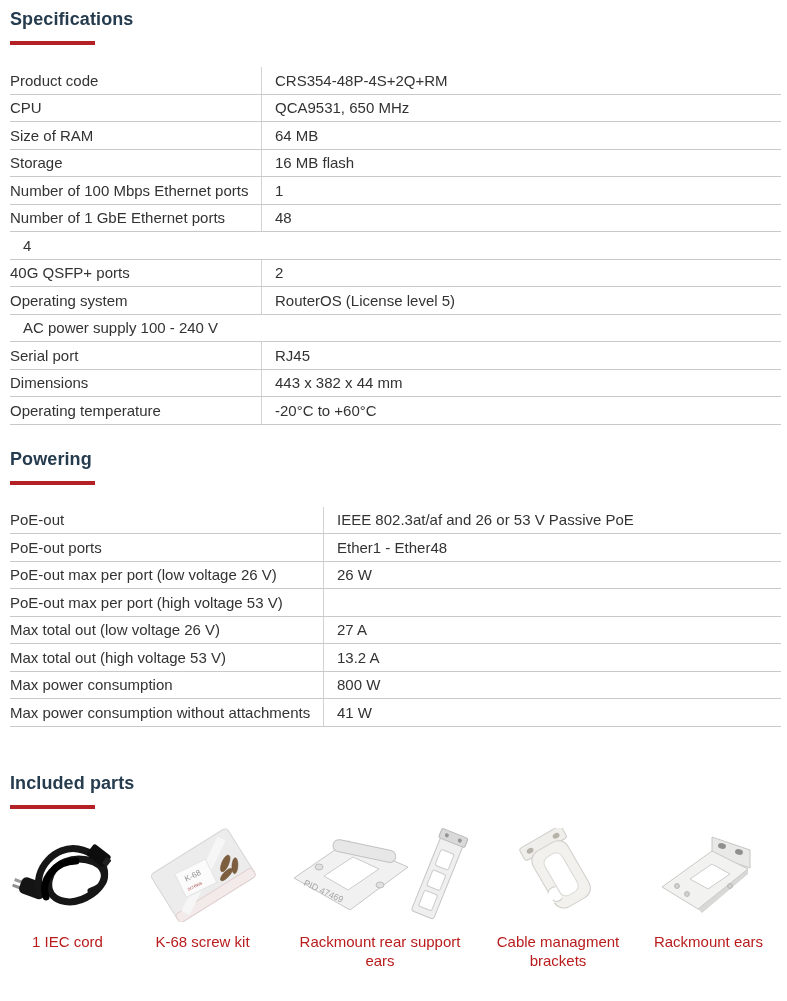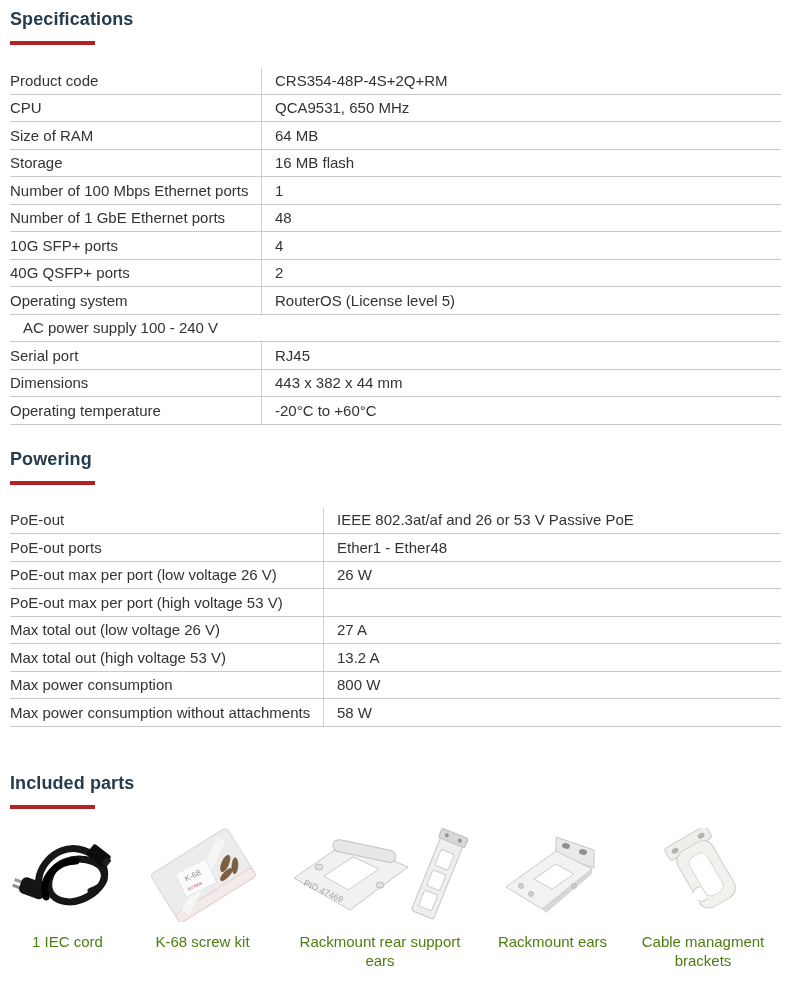--- a/index.html
+++ b/index.html
@@ -67,21 +67,21 @@
     height: 96px;
     display: flex;
     align-items: center;
     justify-content: center;
   }
   .part-caption {
     margin: 9px auto 0;
     font-size: 15px;
     line-height: 19px;
     text-align: center;
-    color: #4d7c0f;
+    color: #b91c1c;
   }
 </style>
 </head>
 <body>
 
 <div class="page">
 
   <section class="section section-specs">
     <h2 class="section-title">Specifications</h2>
     <div class="red-bar"></div>
@@ -105,21 +105,20 @@
       </div>
       <div class="spec-row">
         <div class="cell label">Number of 100 Mbps Ethernet ports</div>
         <div class="cell value">1</div>
       </div>
       <div class="spec-row">
         <div class="cell label">Number of 1 GbE Ethernet ports</div>
         <div class="cell value">48</div>
       </div>
       <div class="spec-row">
-        <div class="cell label">10G SFP+ ports</div>
         <div class="cell value">4</div>
       </div>
       <div class="spec-row">
         <div class="cell label">40G QSFP+ ports</div>
         <div class="cell value">2</div>
       </div>
       <div class="spec-row">
         <div class="cell label">Operating system</div>
         <div class="cell value">RouterOS (License level 5)</div>
       </div>
@@ -168,21 +167,21 @@
       <div class="spec-row">
         <div class="cell label">Max total out (high voltage 53 V)</div>
         <div class="cell value">13.2 A</div>
       </div>
       <div class="spec-row">
         <div class="cell label">Max power consumption</div>
         <div class="cell value">800 W</div>
       </div>
       <div class="spec-row">
         <div class="cell label">Max power consumption without attachments</div>
-        <div class="cell value">58 W</div>
+        <div class="cell value">41 W</div>
       </div>
     </div>
   </section>
 
   <section class="section section-included">
     <h2 class="section-title">Included parts</h2>
     <div class="red-bar"></div>
 
     <div class="parts-row">
 
@@ -246,51 +245,51 @@
               <rect x="145" y="66" width="14" height="17" rx="2" fill="#ffffff" stroke="#cccccc"></rect>
               <rect x="138" y="2" width="28" height="10" rx="2" fill="#d9d9d9" stroke="#b8b8b8"></rect>
               <circle cx="145" cy="7" r="2" fill="#949494"></circle>
               <circle cx="159" cy="7" r="2" fill="#949494"></circle>
             </g>
           </svg>
         </div>
         <figcaption class="part-caption" style="max-width:180px">Rackmount rear support ears</figcaption>
       </figure>
 
+      <figure class="part part-5">
+        <div class="part-img">
+          <svg width="110" height="94" viewBox="0 0 110 94">
+            <g transform="rotate(-30 55 47)">
+              <rect x="34" y="5" width="48" height="14" rx="3" fill="#efeeea" stroke="#ccccc8"></rect>
+              <ellipse cx="43" cy="12" rx="3.6" ry="2.6" fill="#b5b2aa"></ellipse>
+              <ellipse cx="73" cy="12" rx="3.6" ry="2.6" fill="#b5b2aa"></ellipse>
+              <rect x="38" y="16" width="40" height="64" rx="11" fill="#f2f1ed" stroke="#cfcec9"></rect>
+              <rect x="48" y="26" width="20" height="44" rx="7" fill="#ffffff" stroke="#d8d7d3"></rect>
+              <rect x="35" y="56" width="12" height="13" fill="#ffffff"></rect>
+              <path d="M47 56 a7 7 0 0 0 -10 2" stroke="#cfcec9" stroke-width="1" fill="none"></path>
+              <path d="M47 69 a6 6 0 0 1 -9 -3" stroke="#cfcec9" stroke-width="1" fill="none"></path>
+            </g>
+          </svg>
+        </div>
+        <figcaption class="part-caption" style="max-width:150px">Cable managment brackets</figcaption>
+      </figure>
+
       <figure class="part part-4">
         <div class="part-img">
           <svg width="118" height="92" viewBox="0 0 118 92">
             <polygon points="62,8 100,21 100,39 62,26" fill="#e9e9e7" stroke="#c6c6c4"></polygon>
             <ellipse cx="72" cy="17" rx="4" ry="2.8" fill="#8f8f8d" transform="rotate(9 72 17)"></ellipse>
             <ellipse cx="89" cy="23" rx="4" ry="2.8" fill="#8f8f8d" transform="rotate(9 89 23)"></ellipse>
             <polygon points="48,80 98,40 98,45 52,84" fill="#d8d8d6"></polygon>
             <polygon points="12,58 62,22 98,40 48,80" fill="#f2f2f0" stroke="#c9c9c7"></polygon>
             <polygon points="40,50 62,35 80,45 58,60" fill="#ffffff" stroke="#cccccc"></polygon>
             <circle cx="27" cy="57" r="2.4" fill="#d2d2d0" stroke="#b5b5b3"></circle>
             <circle cx="37" cy="65" r="2.4" fill="#d2d2d0" stroke="#b5b5b3"></circle>
             <circle cx="80" cy="57" r="2.4" fill="#d2d2d0" stroke="#b5b5b3"></circle>
           </svg>
         </div>
         <figcaption class="part-caption">Rackmount ears</figcaption>
       </figure>
 
-      <figure class="part part-5">
-        <div class="part-img">
-          <svg width="110" height="94" viewBox="0 0 110 94">
-            <g transform="rotate(-30 55 47)">
-              <rect x="34" y="5" width="48" height="14" rx="3" fill="#efeeea" stroke="#ccccc8"></rect>
-              <ellipse cx="43" cy="12" rx="3.6" ry="2.6" fill="#b5b2aa"></ellipse>
-              <ellipse cx="73" cy="12" rx="3.6" ry="2.6" fill="#b5b2aa"></ellipse>
-              <rect x="38" y="16" width="40" height="64" rx="11" fill="#f2f1ed" stroke="#cfcec9"></rect>
-              <rect x="48" y="26" width="20" height="44" rx="7" fill="#ffffff" stroke="#d8d7d3"></rect>
-              <rect x="35" y="56" width="12" height="13" fill="#ffffff"></rect>
-              <path d="M47 56 a7 7 0 0 0 -10 2" stroke="#cfcec9" stroke-width="1" fill="none"></path>
-              <path d="M47 69 a6 6 0 0 1 -9 -3" stroke="#cfcec9" stroke-width="1" fill="none"></path>
-            </g>
-          </svg>
-        </div>
-        <figcaption class="part-caption" style="max-width:150px">Cable managment brackets</figcaption>
-      </figure>
-
     </div>
   </section>
 
 </div>
 
 </body></html>

